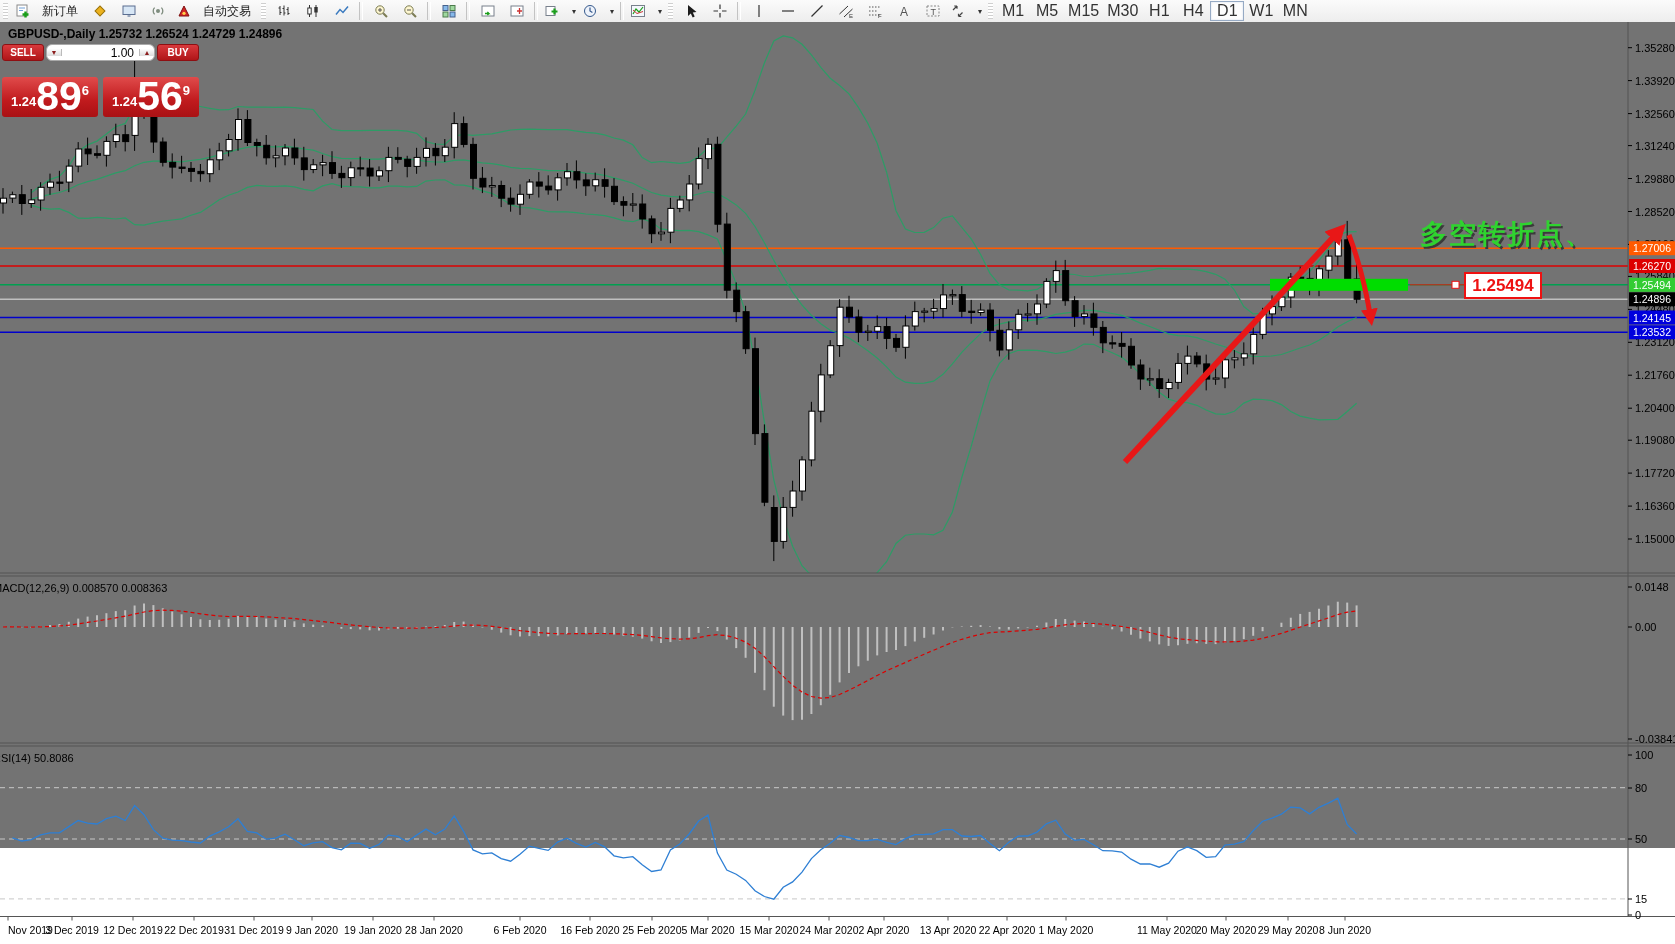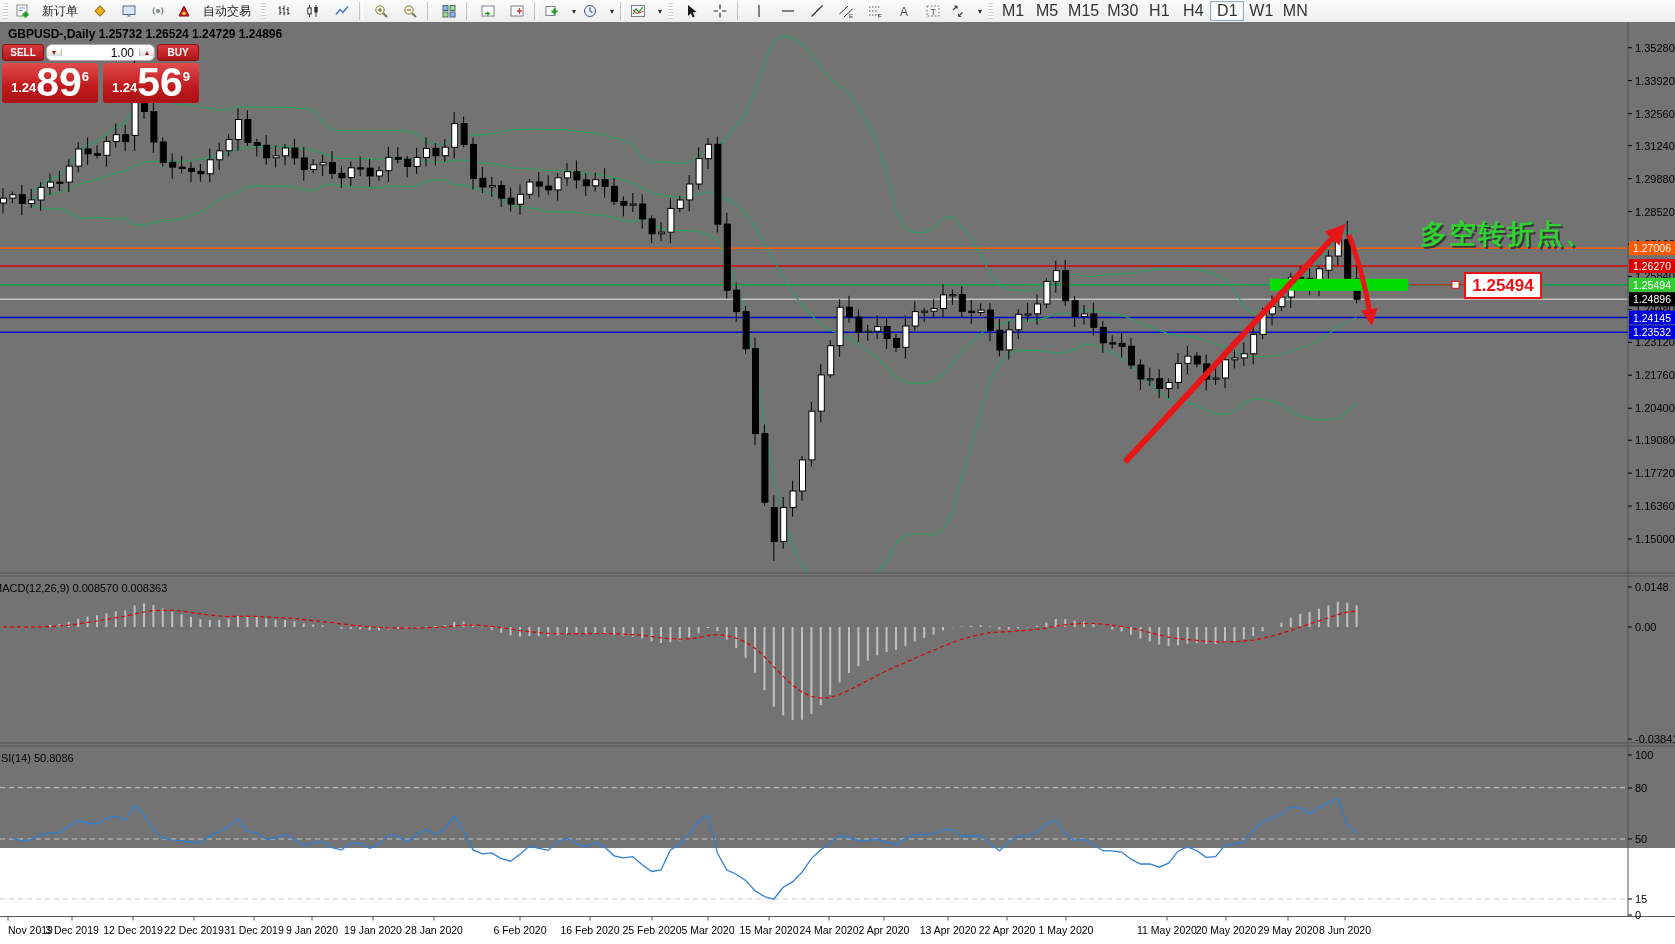--- a/index.html
+++ b/index.html
@@ -25,21 +25,21 @@
   #panel{position:absolute;left:2px;top:22px;width:197px;z-index:6;font-family:"Liberation Sans",sans-serif;}
   #panel .row1{display:flex;height:17px;gap:2px;}
   .trade-btn{background:linear-gradient(#d8393c,#b01518);color:#fff;font-size:10px;font-weight:bold;
     display:flex;align-items:center;justify-content:center;border-radius:3px;border:1px solid #8e0f12;}
   #sell-btn{width:40px;} #buy-btn{width:40px;flex:0 0 40px;}
   #vol{flex:1;display:flex;border:1px solid #a9a9a9;background:#fff;border-radius:6px;overflow:hidden;align-items:center;}
   .spin-btn{width:14px;background:linear-gradient(#fdfdfd,#dcdcdc);border-right:1px solid #bbb;
     display:flex;align-items:center;justify-content:center;font-size:7px;color:#8c1d1d;}
   .spin-btn.up{border-right:none;border-left:1px solid #bbb;}
   #vol-value{flex:1;font-size:12px;color:#000;display:flex;align-items:center;justify-content:flex-end;padding-right:5px;}
-  #panel .row2{display:flex;height:40px;gap:5px;margin-top:2px;}
+  #panel .row2{display:flex;height:40px;gap:5px;margin-top:16px;}
   .px-block{flex:1;background:linear-gradient(#e04b4b,#c01a1d 60%,#a91114);border-radius:3px;color:#fff;
     display:flex;align-items:flex-start;justify-content:center;padding-top:3px;}
   .px-small{font-size:13px;font-weight:bold;margin-top:14px;}
   .px-big{font-size:41px;font-weight:bold;line-height:33px;}
   .px-sup{font-size:13px;font-weight:bold;margin-top:3px;}
   svg text{font-family:"Liberation Sans",sans-serif;}
 </style>
 </head>
 <body>
 

